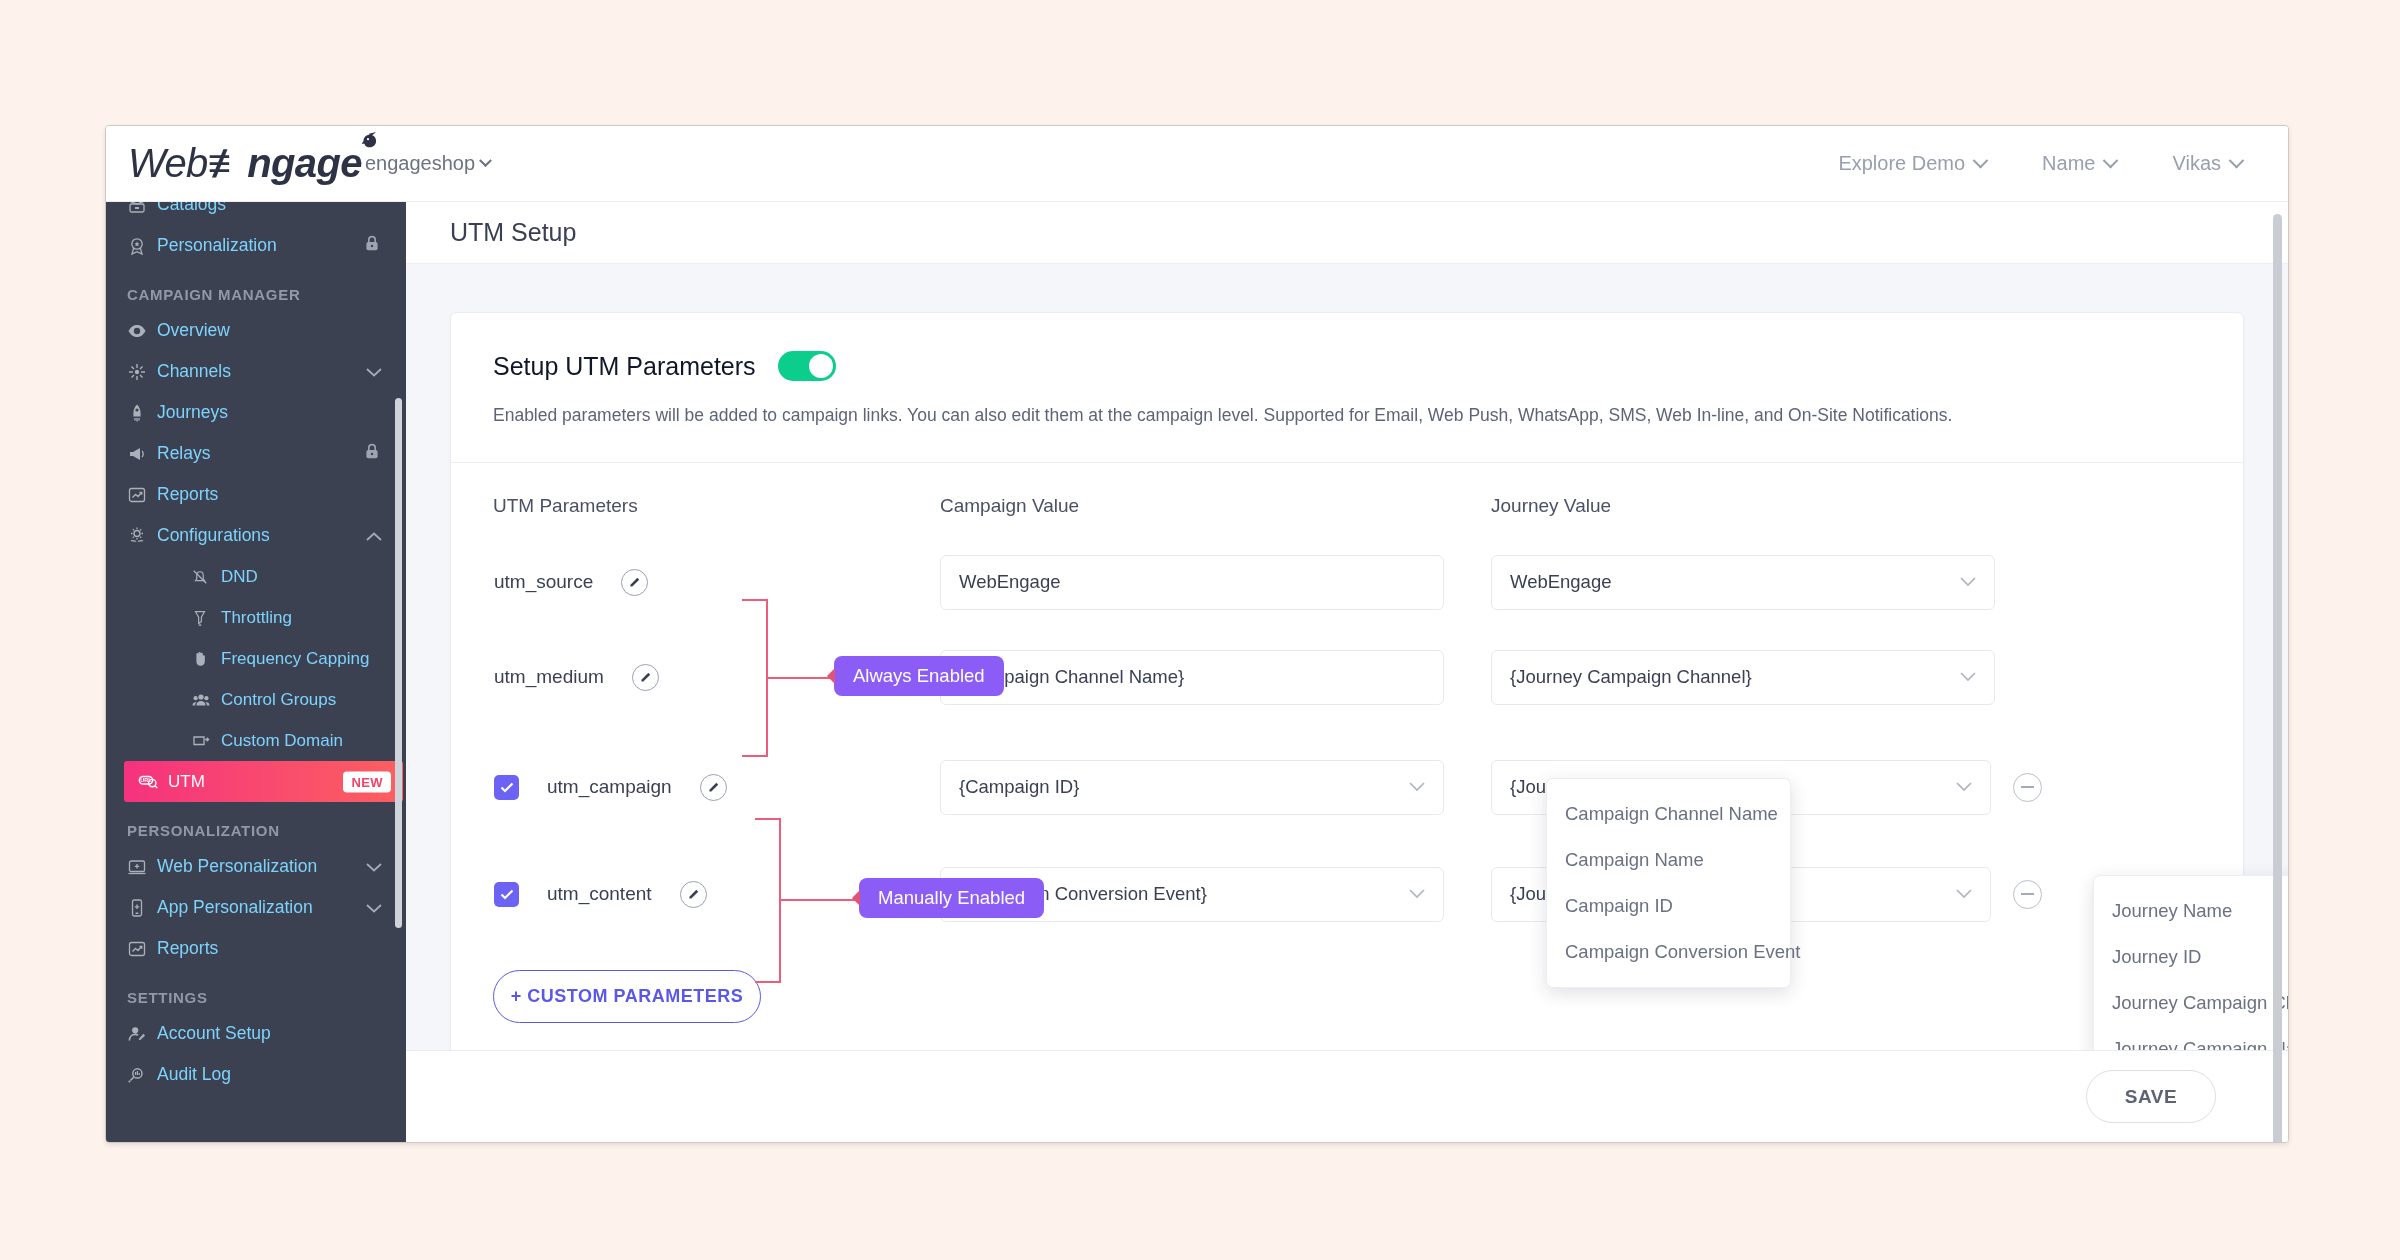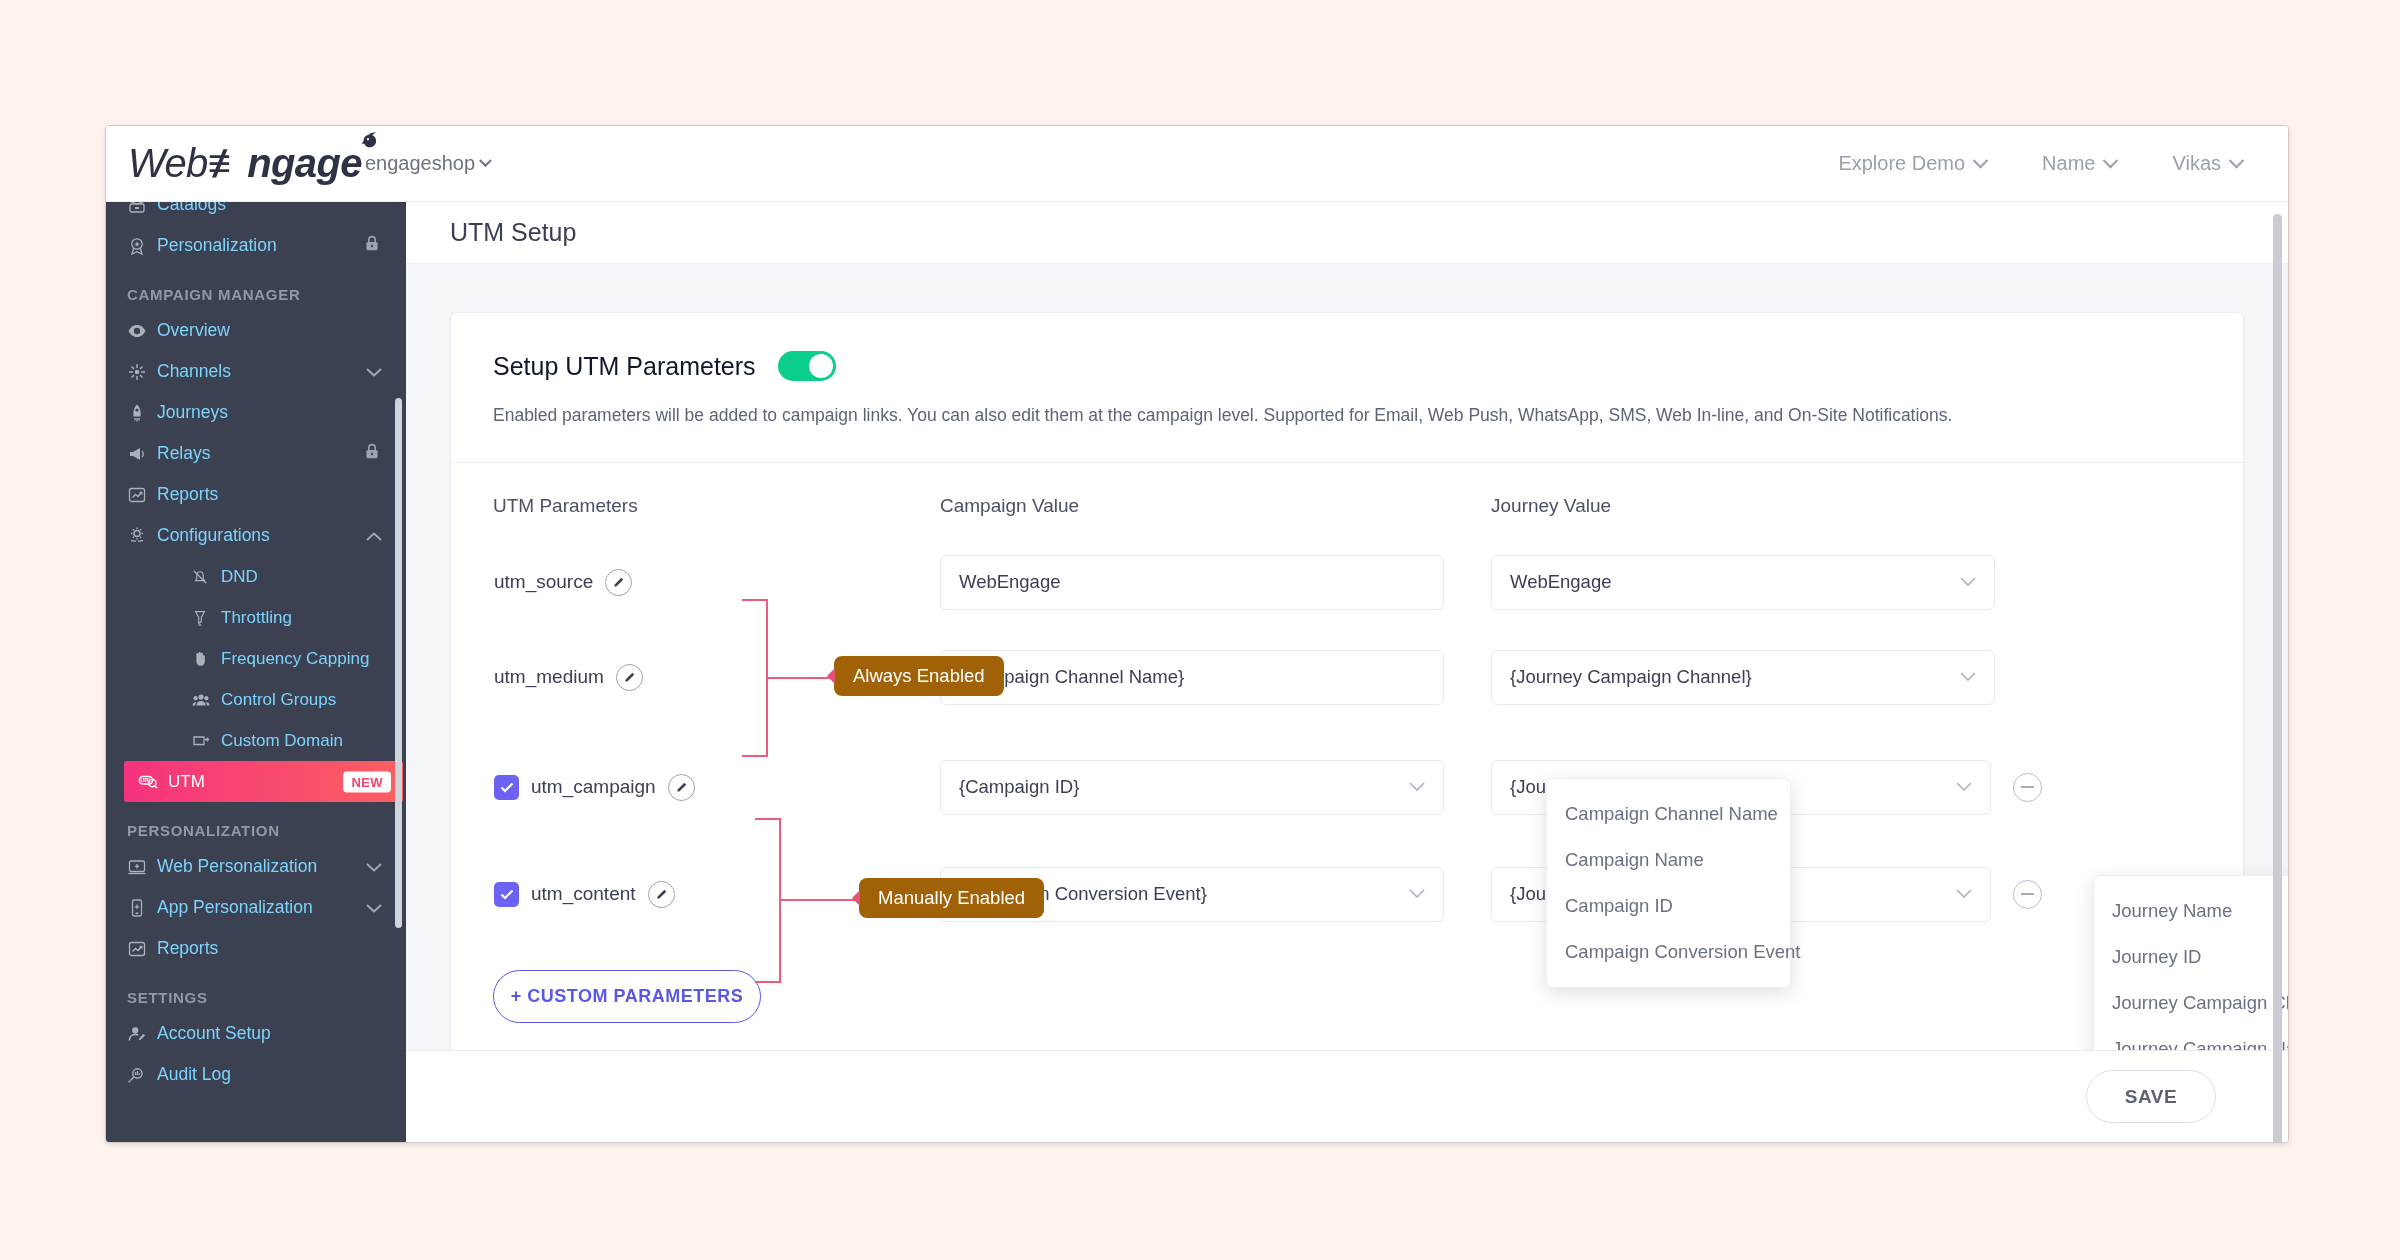--- a/index.html
+++ b/index.html
@@ -257,21 +257,21 @@
     height: 55px;
     margin-top: 40px;
     position: relative;
   }
   .row.r1 { margin-top: 38px; }
 
   .param-cell {
     width: 447px; flex: 0 0 447px;
     display: flex;
     align-items: center;
-    gap: 12px;
+    gap: 28px;
     padding-left: 1px;
   }
   .checkbox {
     width: 25px; height: 25px;
     border-radius: 5px;
     background: #6C63F5;
     display: flex; align-items: center; justify-content: center;
     cursor: pointer;
     flex: 0 0 25px;
   }
@@ -330,21 +330,21 @@
     pointer-events: none;
   }
   .bracket-stem {
     position: absolute;
     height: 2px;
     background: #EE5C7B;
     pointer-events: none;
   }
   .pill {
     position: absolute;
-    background: #a16207;
+    background: #8b5cf6;
     color: #ffffff;
     font-size: 18.5px;
     border-radius: 8px;
     padding: 11px 19px;
     white-space: nowrap;
     line-height: 1;
   }
   .pill::before {
     content: "";
     position: absolute;

